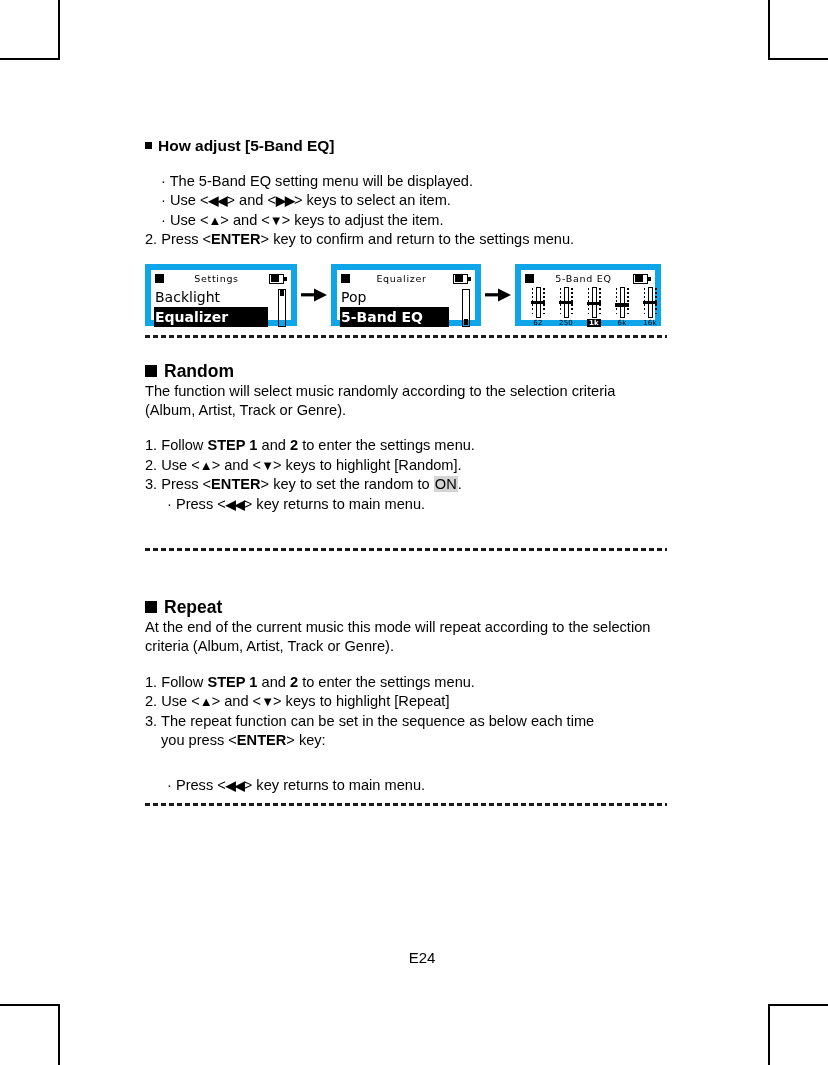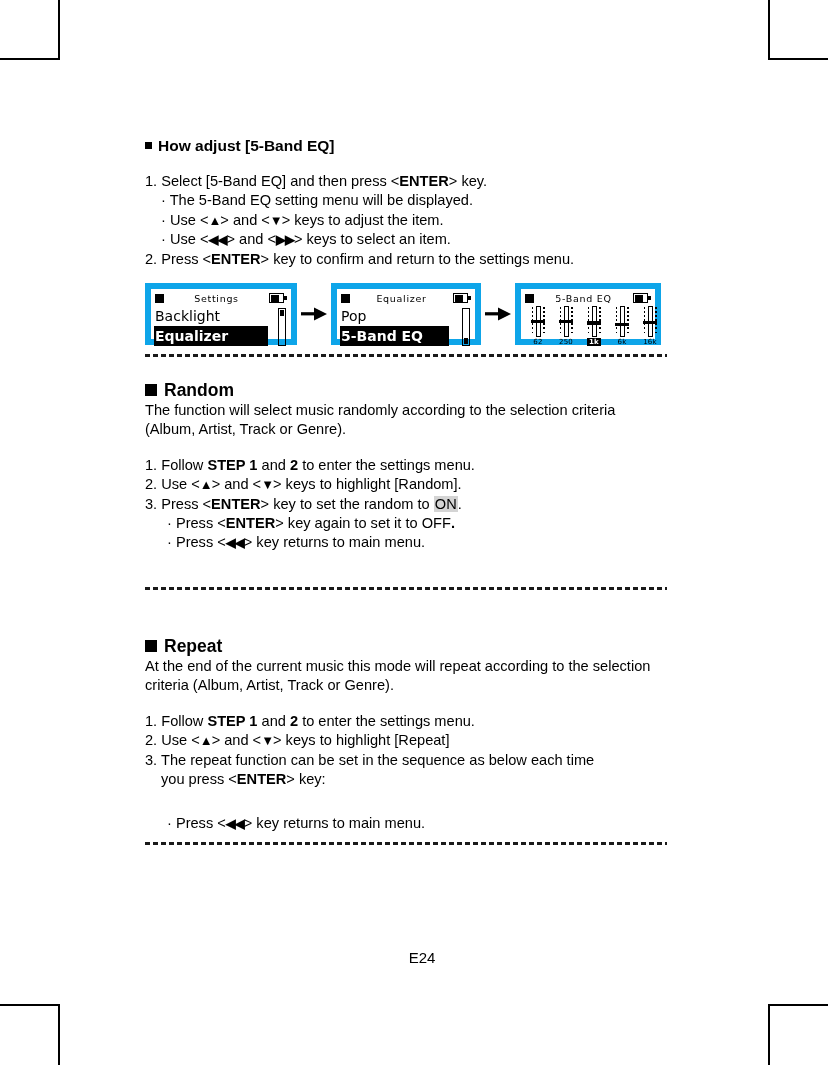--- a/index.html
+++ b/index.html
@@ -310,27 +310,26 @@
 <div class="crop h crop-br-h"></div>
 
 <div class="page">
 
   <div class="sec-head">
     <span class="bullet-sm"></span><span>How adjust [5-Band EQ]</span>
   </div>
 
   <div class="gap-md"></div>
 
-  <p class="ln"><span>1. Select [5-Band EQ] and then press &lt;</span><b>ENTER</b><span>&gt; key.</span></p>
 
   <p class="ln indent1"><span>· The 5-Band EQ setting menu will be displayed.</span></p>
 
+  <p class="ln indent1"><span>· Use &lt;</span><b class="tri">◀◀</b><span>&gt; and &lt;</span><b class="tri">▶▶</b><span>&gt; keys to select an item.</span></p>
+
   <p class="ln indent1"><span>· Use &lt;</span><b class="tri">▲</b><span>&gt; and &lt;</span><b class="tri">▼</b><span>&gt; keys to adjust the item.</span></p>
-
-  <p class="ln indent1"><span>· Use &lt;</span><b class="tri">◀◀</b><span>&gt; and &lt;</span><b class="tri">▶▶</b><span>&gt; keys to select an item.</span></p>
 
   <p class="ln"><span>2. Press &lt;</span><b>ENTER</b><span>&gt; key to confirm and return to the settings menu.</span></p>
 
   <div class="lcd-strip">
 
     <div class="lcd lcd-a">
       <div class="lcd-top">
         <span class="stop-sq"></span>
         <span class="lcd-title">Settings</span>
         <span class="batt">
@@ -459,21 +458,20 @@
   <p class="ln wrap" style="width:505px">The function will select music randomly according to the selection criteria (Album, Artist, Track or Genre).</p>
 
   <div class="gap-md"></div>
 
   <p class="ln"><span>1. Follow </span><b>STEP 1</b><span> and </span><b>2</b><span> to enter the settings menu.</span></p>
 
   <p class="ln"><span>2. Use &lt;</span><b class="tri">▲</b><span>&gt; and &lt;</span><b class="tri">▼</b><span>&gt; keys to highlight [Random].</span></p>
 
   <p class="ln"><span>3. Press &lt;</span><b>ENTER</b><span>&gt; key to set the random to </span><span class="hl-gray">ON</span><span>.</span></p>
 
-  <p class="ln indent2"><span>· Press &lt;</span><b>ENTER</b><span>&gt; key again to set it to OFF</span><b>.</b></p>
 
   <p class="ln indent2"><span>· Press &lt;</span><b class="tri">◀◀</b><span>&gt; key returns to main menu.</span></p>
 
   <div style="height:34px"></div>
   <div class="rule"></div>
 
   <div style="height:45px"></div>
   <div class="sec-head-lg">
     <span class="bullet-lg"></span><span>Repeat</span>
   </div>

